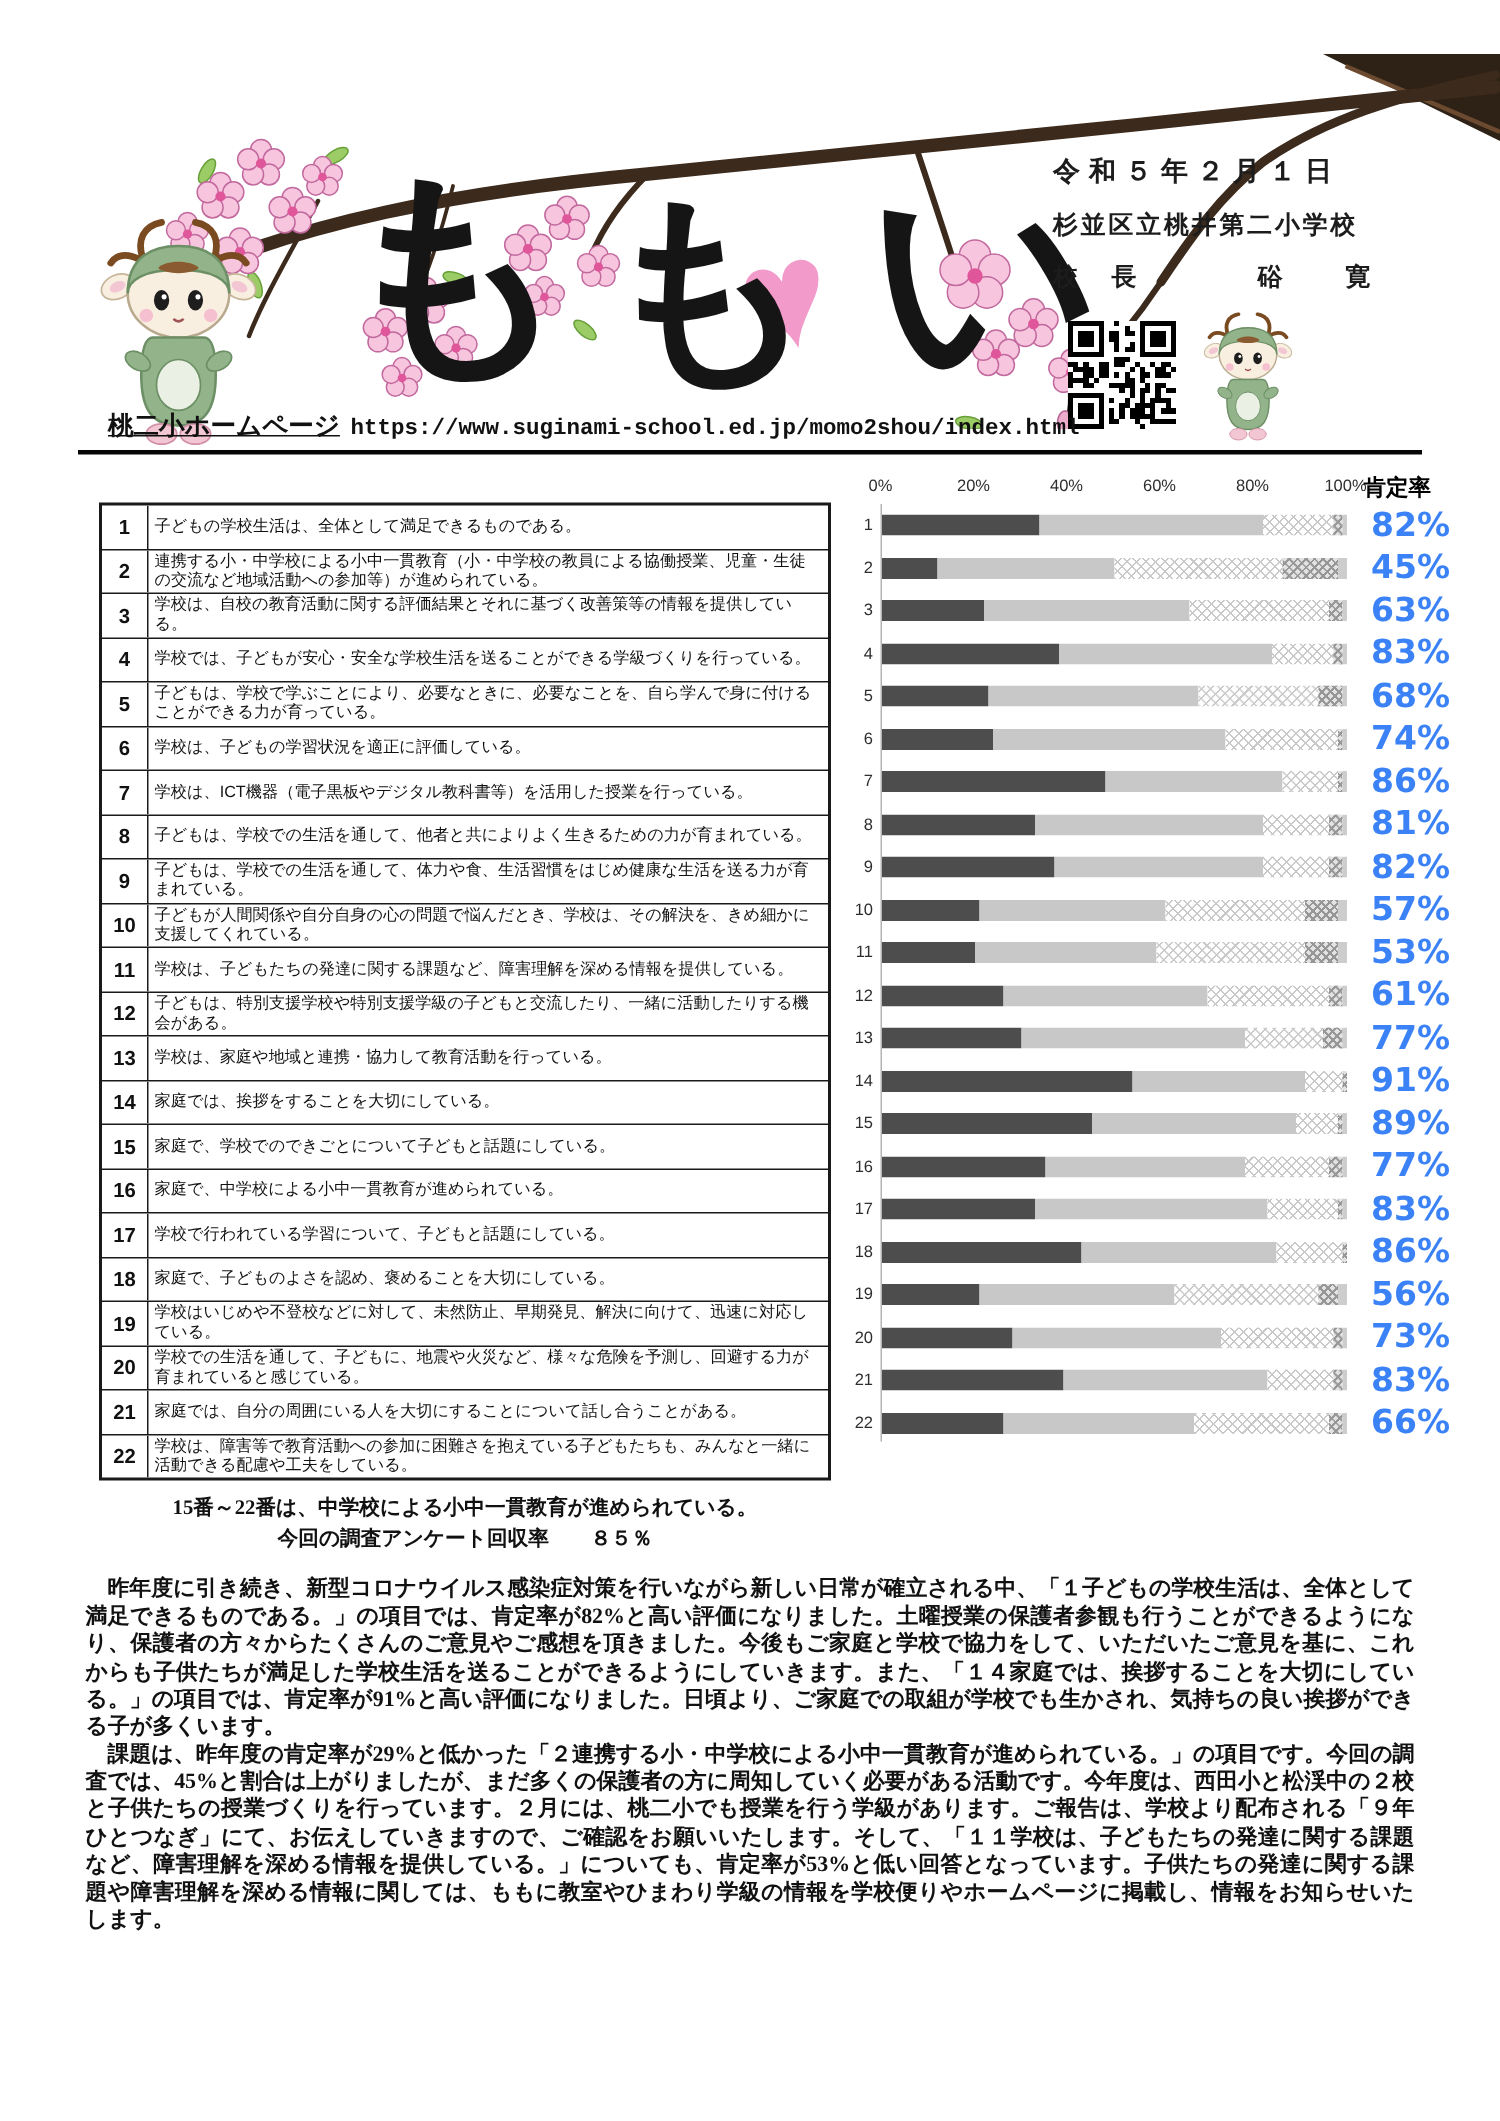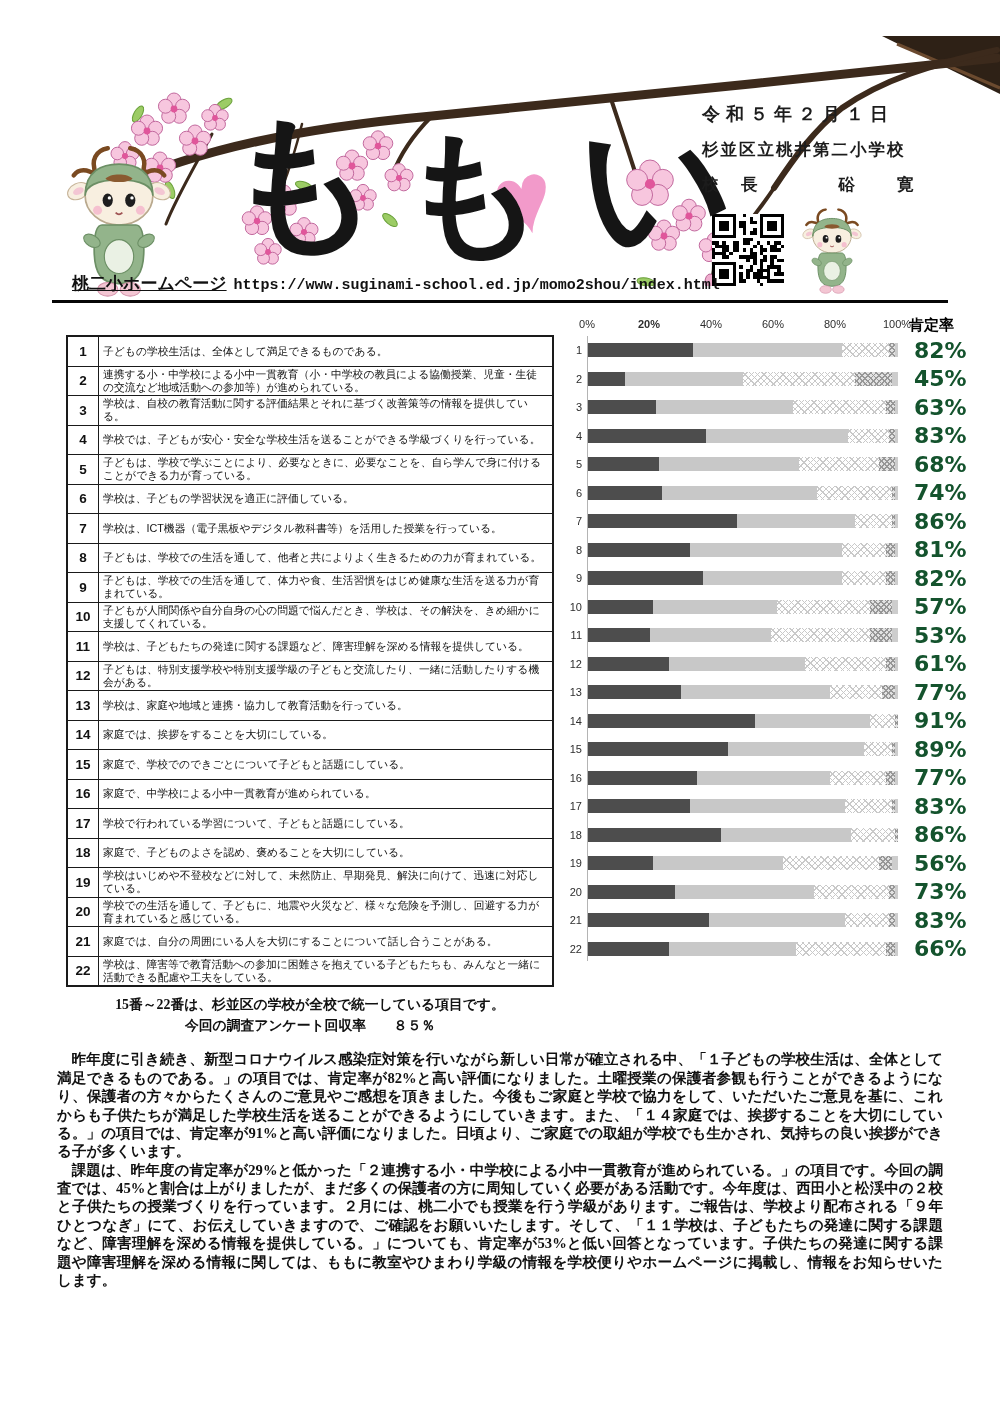--- a/index.html
+++ b/index.html
@@ -62,21 +62,21 @@
   .seg{height:100%;flex:none;}
   .seg-s0{background:#4d4d4d;}
   .seg-s1{background:#c8c8c8;}
   .seg-s2{background-color:#fff;background-image:
       repeating-linear-gradient(45deg,#c9c9c9 0 1px,transparent 1px 4.5px),
       repeating-linear-gradient(-45deg,#c9c9c9 0 1px,transparent 1px 4.5px);}
   .seg-s3{background-color:#e2e2e2;background-image:
       repeating-linear-gradient(45deg,#979797 0 1.2px,transparent 1.2px 4px),
       repeating-linear-gradient(-45deg,#979797 0 1.2px,transparent 1.2px 4px);}
   .seg-s4{background:#cdcdcd;}
-  .c-rate{margin-left:16px;font-size:22px;font-weight:bold;font-family:"DejaVu Sans",sans-serif;color:#14532d;}
+  .c-rate{margin-left:16px;font-size:22px;font-weight:bold;font-family:"DejaVu Sans",sans-serif;color:#3b82f6;}
   .legend{margin:12px 0 0 42px;display:grid;grid-template-columns:178px auto;row-gap:8px;
           font-size:12.5px;font-weight:bold;color:#3f63ad;}
   .leg-item{display:flex;align-items:center;}
   .swatch{width:11px;height:11px;margin-right:6px;flex:none;}
   .sw-s0{background:#4d4d4d;}
   .sw-s1{background:#bdbdbd;}
   .sw-s2{background-color:#fff;background-image:
       repeating-linear-gradient(45deg,#bbb 0 1px,transparent 1px 3.5px),
       repeating-linear-gradient(-45deg,#bbb 0 1px,transparent 1px 3.5px);}
   .sw-s3{background-color:#ddd;background-image:
@@ -576,29 +576,29 @@
             </div>
           </div>
           <div class="s-row">
             <div class="s-num">22</div>
             <div class="s-text">
               <span>学校は、障害等で教育活動への参加に困難さを抱えている子どもたちも、みんなと一緒に活動できる配慮や工夫をしている。</span>
             </div>
           </div>
         </div>
       <div class="notes">
-          <div class="note-line">15番～22番は、杉並区の学校が全校で統一している項目です。</div>
+          <div class="note-line">15番～22番は、中学校による小中一貫教育が進められている。</div>
           <div class="note-line">今回の調査アンケート回収率　　８５％</div>
         </div>
     </div>
     <div class="chart-col">
       <div class="axis-row">
         <div class="ticks">
             <span class="tick" style="left: 0px;">0%</span>
-            <span class="tick" style="left: 62px; font-weight: bold;">20%</span>
+            <span class="tick" style="left: 62px;">20%</span>
             <span class="tick" style="left: 124px;">40%</span>
             <span class="tick" style="left: 186px;">60%</span>
             <span class="tick" style="left: 248px;">80%</span>
             <span class="tick" style="left: 310px;">100%</span>
           </div>
         <span class="rate-h">肯定率</span>
       </div>
       <div class="c-rows">
           <div class="c-row">
             <span class="c-num">1</span>

